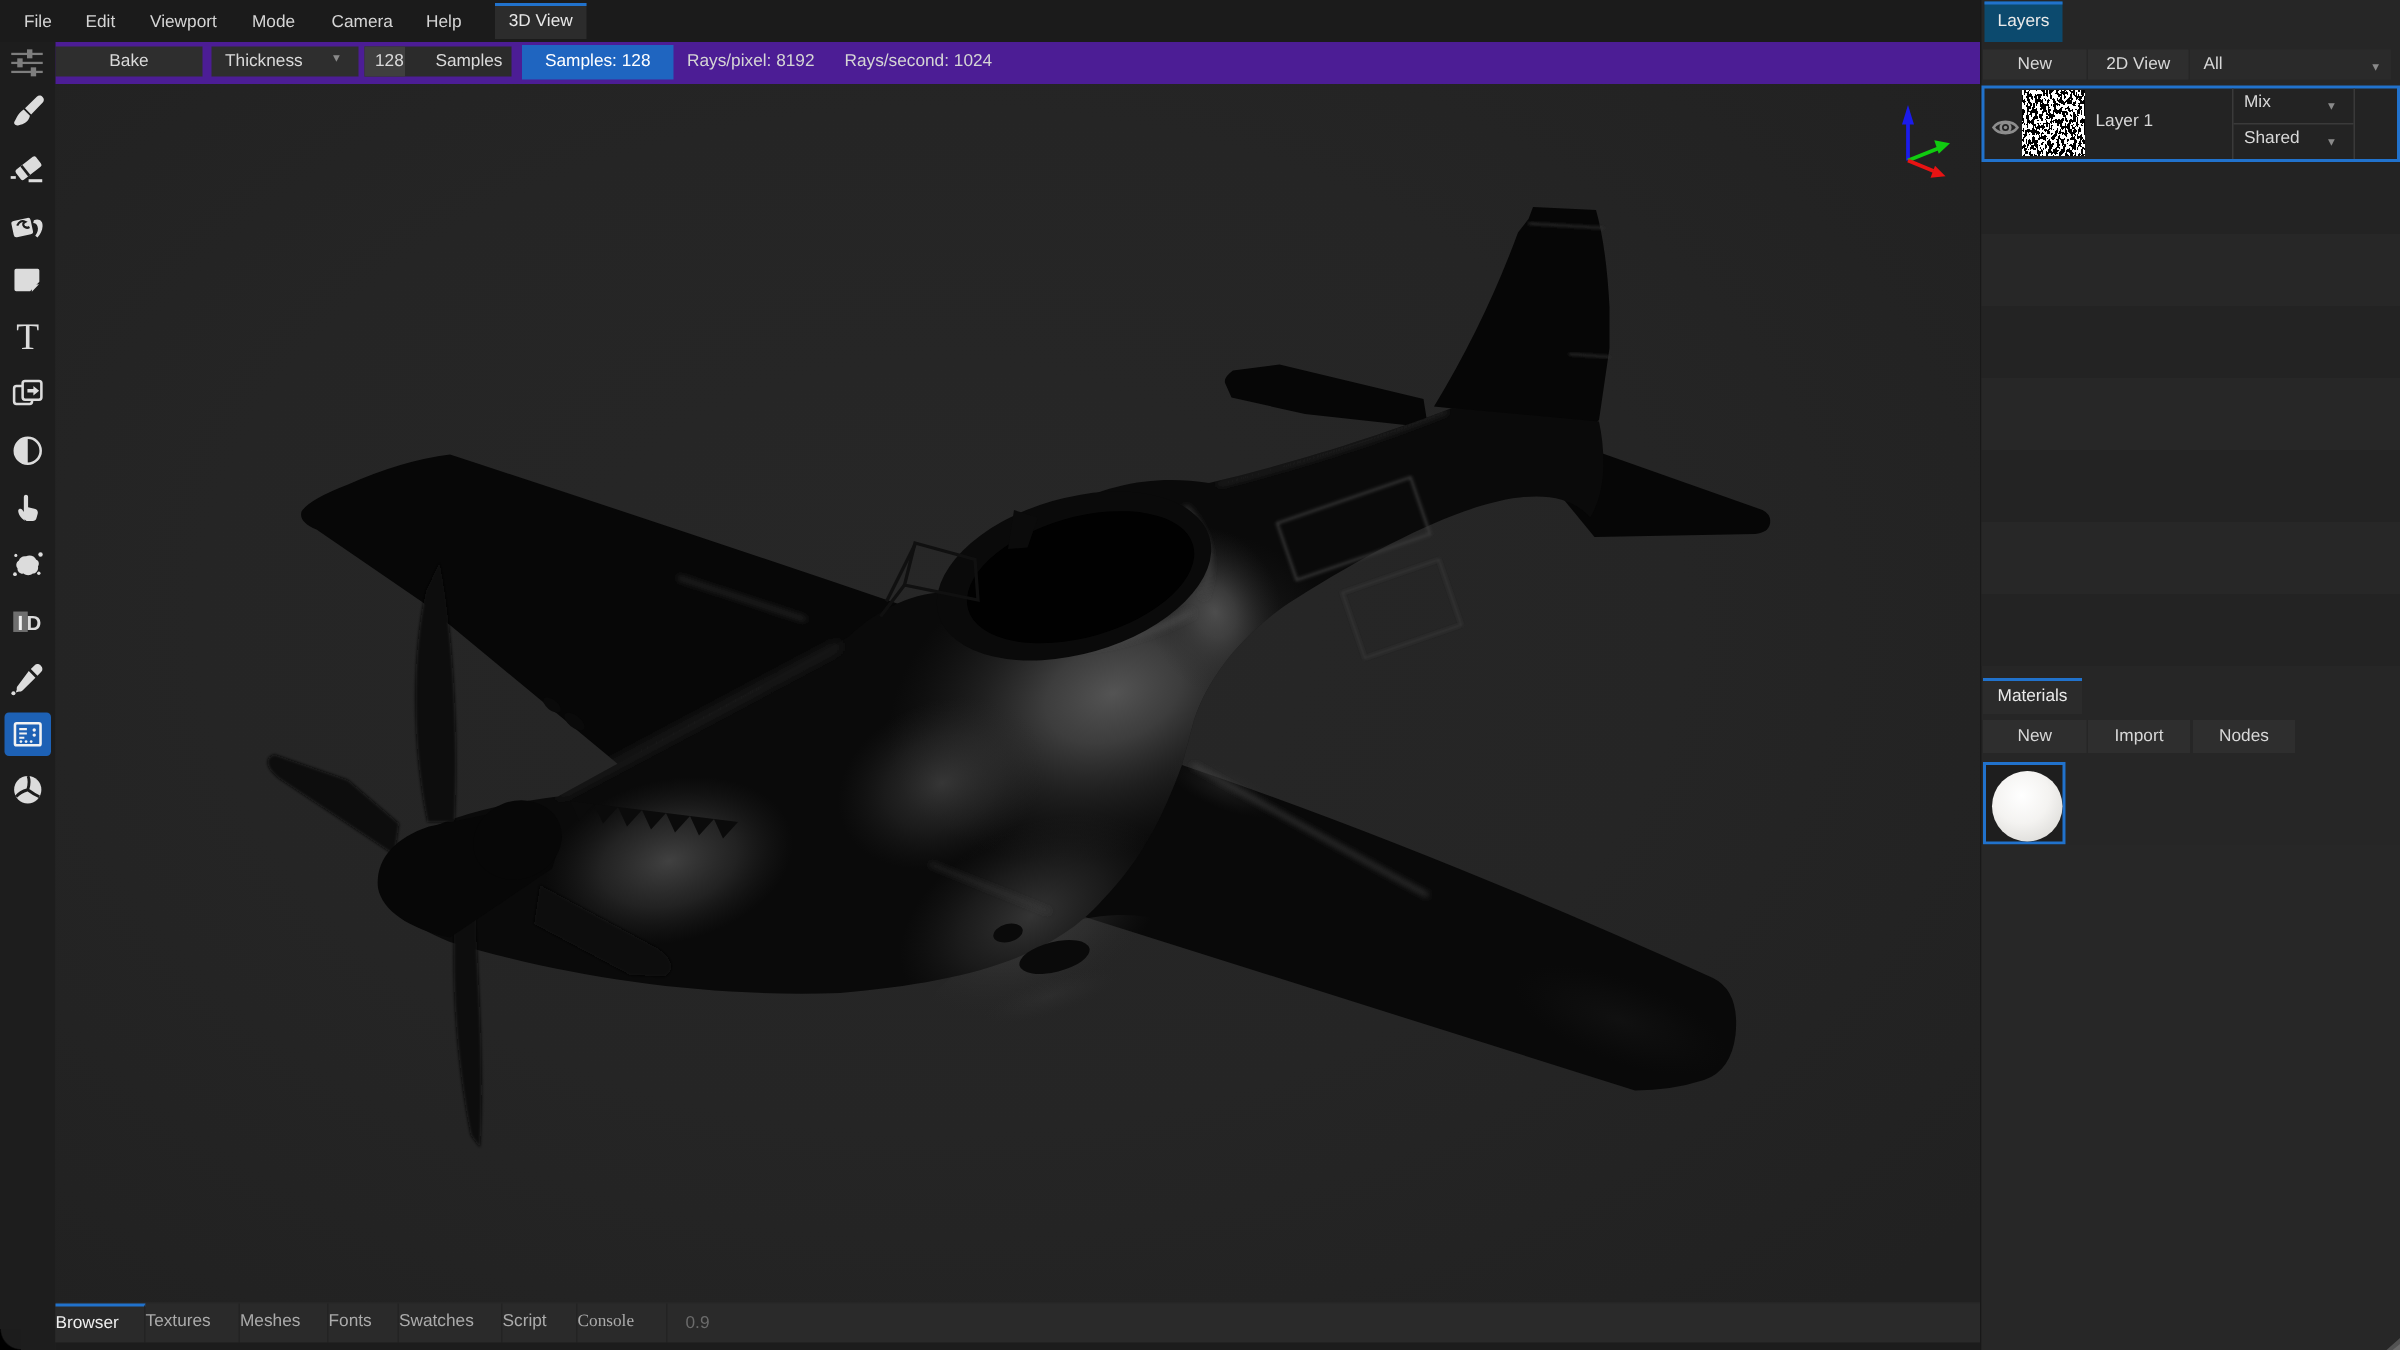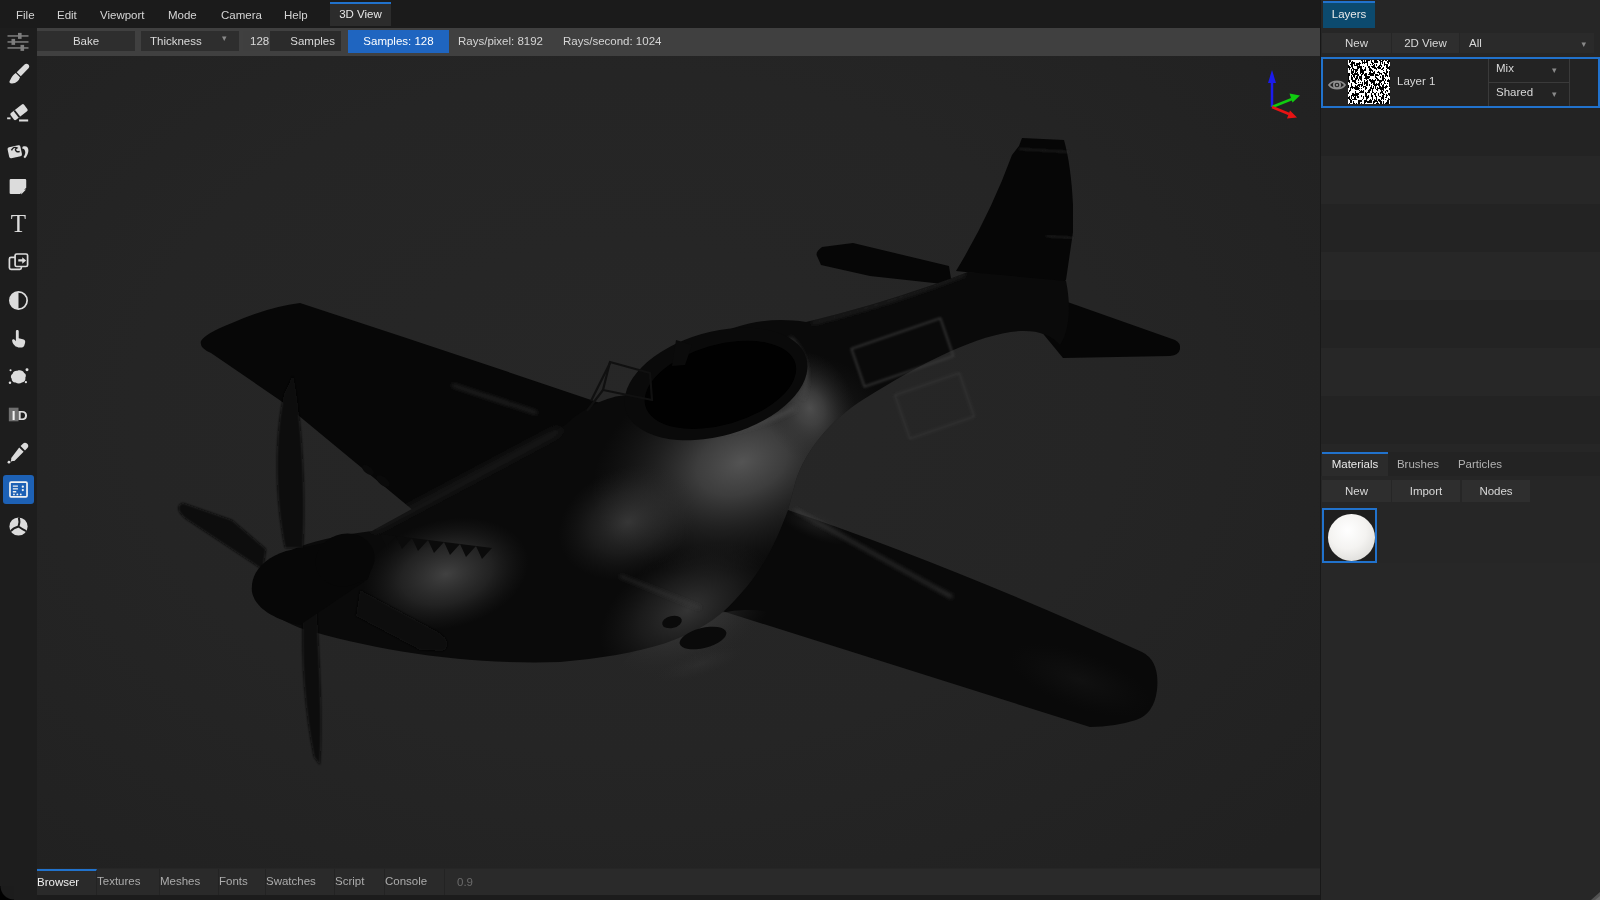--- a/index.html
+++ b/index.html
@@ -5,21 +5,21 @@
 * { margin:0; padding:0; box-sizing:border-box; }
 html,body { width:1600px; height:900px; overflow:hidden; }
 body { background:#262626; font-family:"Liberation Sans", sans-serif; position:relative; color:#d8d8d8; font-size:11.5px; -webkit-font-smoothing:antialiased; }
 
 
 #menubar { position:absolute; left:0; top:0; width:1320px; height:28px; background:#1b1b1b; }
 #menubar span.mi { position:absolute; top:1px; line-height:28px; color:#d5d5d5; }
 #tab3d { position:absolute; left:330px; top:2px; width:61px; height:24px; background:#2c2c2c; border-top:2px solid #2172cc; text-align:center; line-height:21px; color:#e8e8e8; }
 
 
-#row2 { position:absolute; left:0; top:28px; width:1320px; height:28px; background:#404040; }
+#row2 { position:absolute; left:0; top:28px; width:1320px; height:28px; background:#4c1d95; }
 .btn { position:absolute; top:3px; height:20px; background:#2e2e2e; text-align:center; line-height:20px; color:#dadada; }
 #row2 .lbl { position:absolute; top:3px; height:20px; line-height:20px; color:#d5d5d5; }
 
 
 #leftbar { position:absolute; left:0; top:28px; width:37px; height:872px; background:#1d1d1d; }
 #leftbar svg { position:absolute; left:7px; }
 #bakesel { position:absolute; left:3px; top:447px; width:31px; height:29px; background:#1d61b5; border-radius:3px; }
 
 
 #viewport { position:absolute; left:37px; top:56px; width:1283px; height:812px;
@@ -276,21 +276,21 @@
 </svg>
 </div>
 
 <div id="botbar">
   <div class="t act" style="left:0px; width:60px;">Browser</div>
   <div class="t" style="left:60px; width:63px;">Textures</div>
   <div class="t" style="left:123px; width:59px;">Meshes</div>
   <div class="t" style="left:182px; width:47px;">Fonts</div>
   <div class="t" style="left:229px; width:69px;">Swatches</div>
   <div class="t" style="left:298px; width:50px;">Script</div>
-  <div class="t" style="left:348px; width:60px;">Console</div>
+  <div class="t" style="left:348px; width:60px;font-family:Liberation Serif, serif;">Console</div>
   <span style="position:absolute; left:420px; top:0; line-height:26px; color:#6b6b6b;">0.9</span>
 </div>
 <div id="botunder"></div>
 
 <div id="rpanel">
   <div id="rtab-layers">Layers</div>
 
   <div id="rbtns">
     <div class="b" style="left:1px; width:69px;">New</div>
     <div class="b" style="left:71px; width:67px;">2D View</div>
@@ -321,24 +321,20 @@
     <span style="position:absolute; left:74px; top:16px;">Layer 1</span>
     <div style="position:absolute; left:165px; top:0; width:1px; height:47px; background:#3a3a3a;"></div>
     <div style="position:absolute; left:246px; top:0; width:1px; height:47px; background:#3a3a3a;"></div>
     <div style="position:absolute; left:166px; top:23px; width:80px; height:1px; background:#3a3a3a;"></div>
     <span style="position:absolute; left:173px; top:3px;">Mix</span>
     <span class="darr" style="left:229px; top:6px;">▾</span>
     <span style="position:absolute; left:173px; top:27px;">Shared</span>
     <span class="darr" style="left:229px; top:30px;">▾</span>
   </div>
 
-  <div id="mathead">
-    <span class="ri" style="left:97px;">Brushes</span>
-    <span class="ri" style="left:159px;">Particles</span>
-  </div>
   <div id="mtab">Materials</div>
   <div id="matbtns">
     <div class="b" style="left:1px; width:69px;">New</div>
     <div class="b" style="left:71px; width:68px;">Import</div>
     <div class="b" style="left:141px; width:68px;">Nodes</div>
   </div>
   <div id="matthumb">
       <div class="sph"></div>
     </div>
   <div id="rlower"></div>

